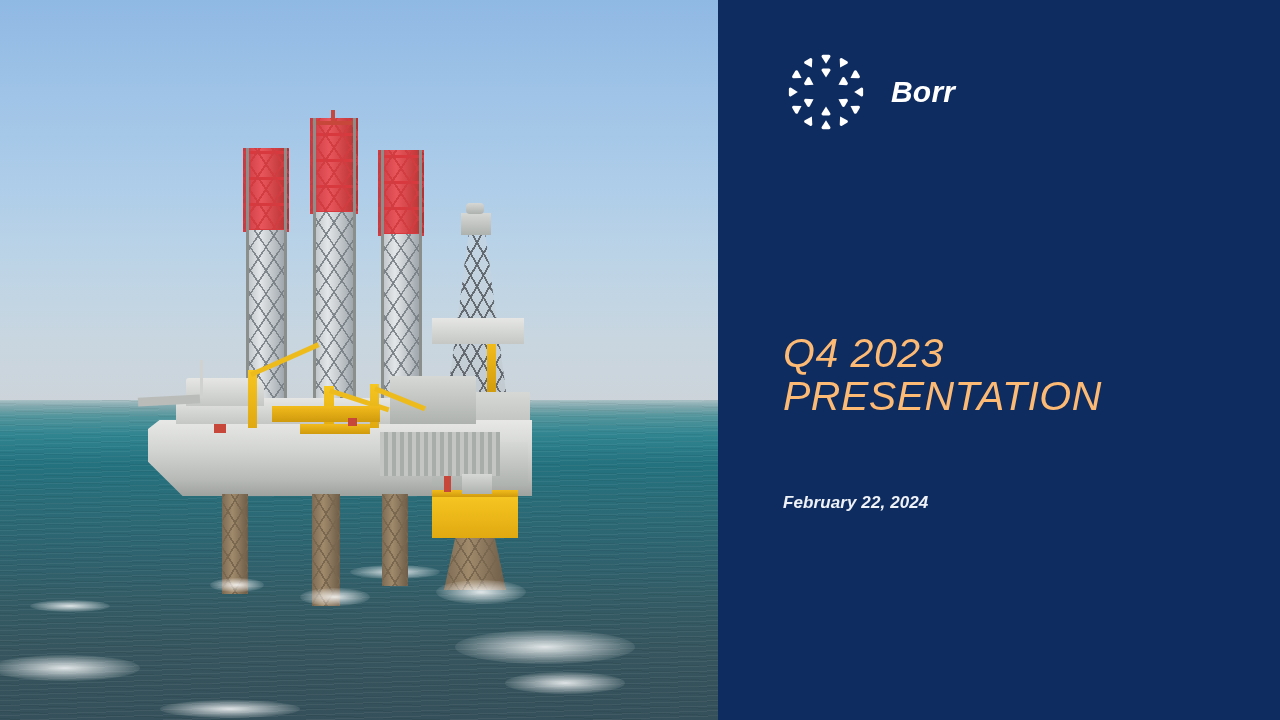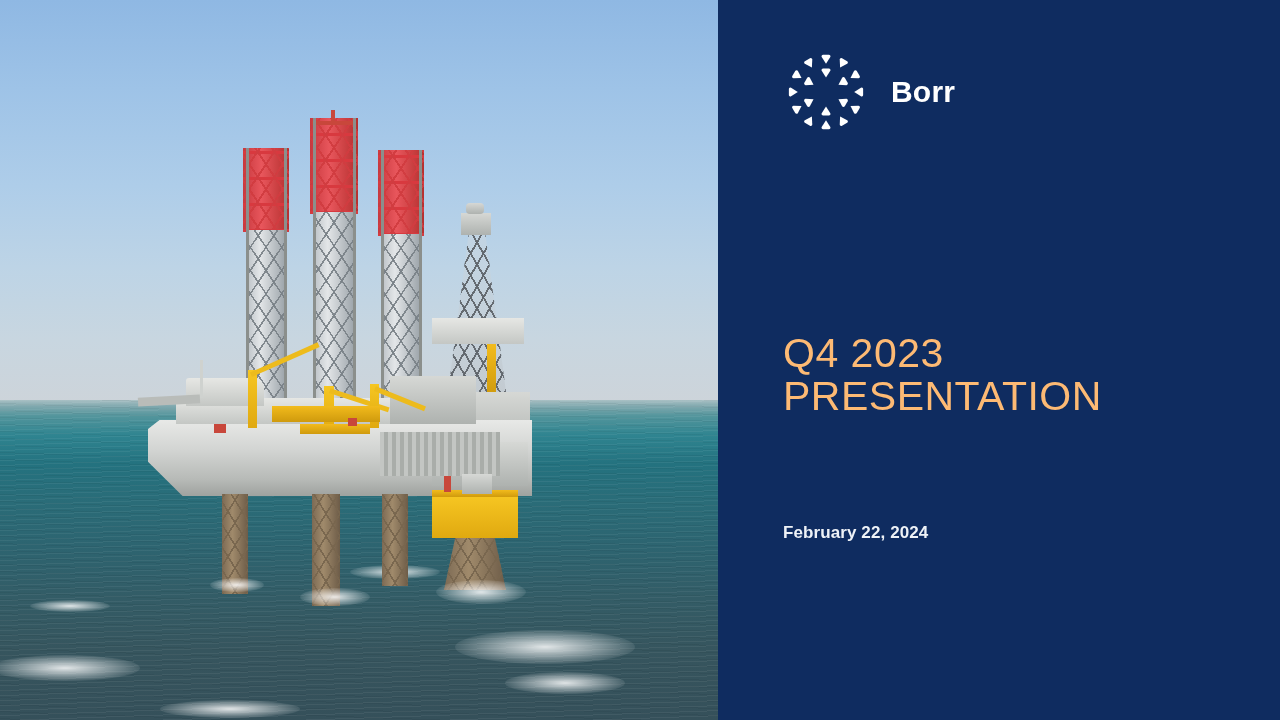--- a/index.html
+++ b/index.html
@@ -1,21 +1,21 @@
 <!DOCTYPE html>
 <html><head>
 <meta charset="utf-8">
 <style>
   * { margin:0; padding:0; box-sizing:border-box; }
   html,body { width:1280px; height:720px; overflow:hidden; }
   body {
     font-family:"Liberation Sans", sans-serif;
     background:#0f2c60;
   }
-  .slide { position:relative; width:1280px; height:720px; display:flex; }
+  .slide { position:relative; width:1280px; height:720px; display:flex;font-style:italic; }
 
   
   .photo { position:relative; width:718px; height:720px; overflow:hidden; background:#9ec2e6; }
 
   .sky {
     position:absolute; left:0; top:0; width:100%; height:404px;
     background:linear-gradient(180deg,#8fb8e3 0%,#9ec3e7 22%,#aecde9 46%,#bdd4e6 66%,#c8d6e0 84%,#cdd4da 100%);
   }
   
   .cloudband {
@@ -104,21 +104,21 @@
 
   
   .panel { position:absolute; left:718px; top:0; width:562px; height:720px; background:#0f2c60; }
 
   .logo { position:absolute; left:65px; top:48px; display:flex; align-items:center; gap:22px; }
   .logomark { width:86px; height:88px; display:block; }
   .logotype { color:#ffffff; font-weight:bold; font-size:30px; line-height:1.22; letter-spacing:.2px; }
 
   .titleblock { position:absolute; left:65px; top:332px; }
   .title { color:#fdba74; font-size:41px; line-height:1.06; font-weight:300; letter-spacing:.5px; white-space:pre-line; }
-  .date { position:absolute; left:65px; top:523px; color:#eef2f7; font-size:17px; font-weight:600; letter-spacing:.1px; }
+  .date { position:absolute; left:65px; top:493px; color:#eef2f7; font-size:17px; font-weight:600; letter-spacing:.1px; }
 </style>
 </head>
 <body>
 
 <div class="slide">
 
   <div class="photo">
     <div class="sky"></div>
     <div class="cloudband"></div>
     <div class="cloudwisp"></div>

